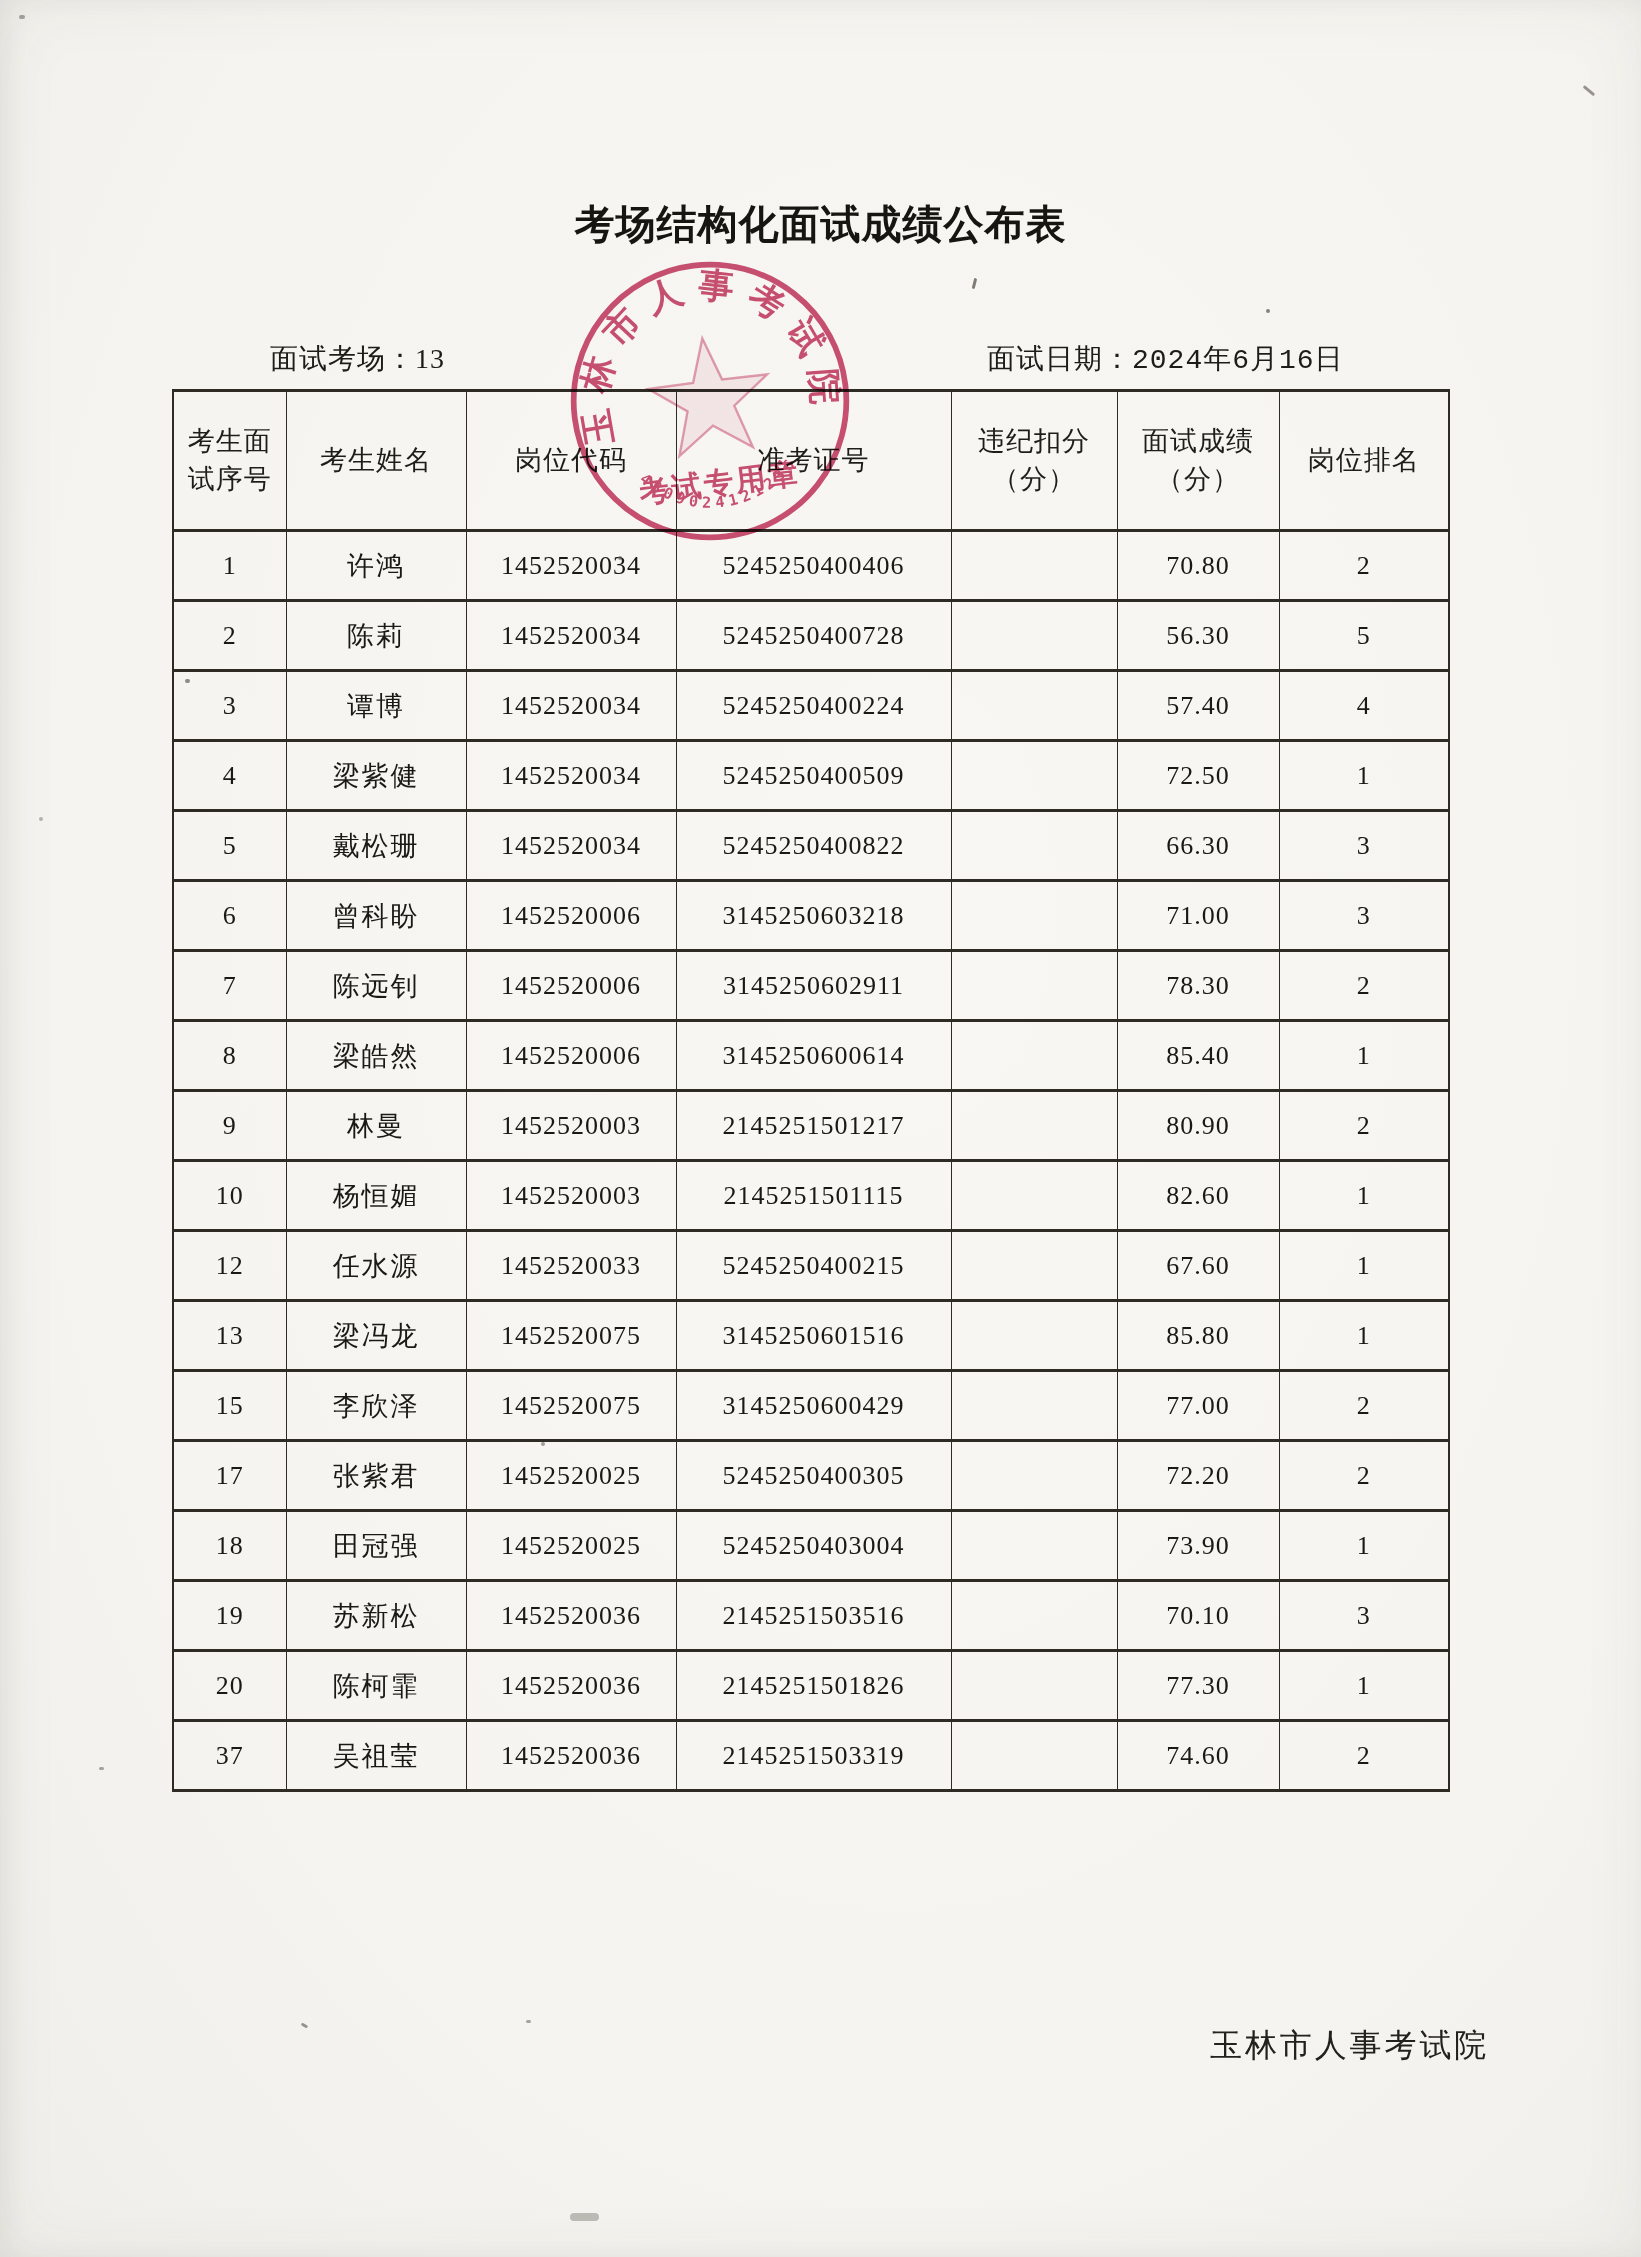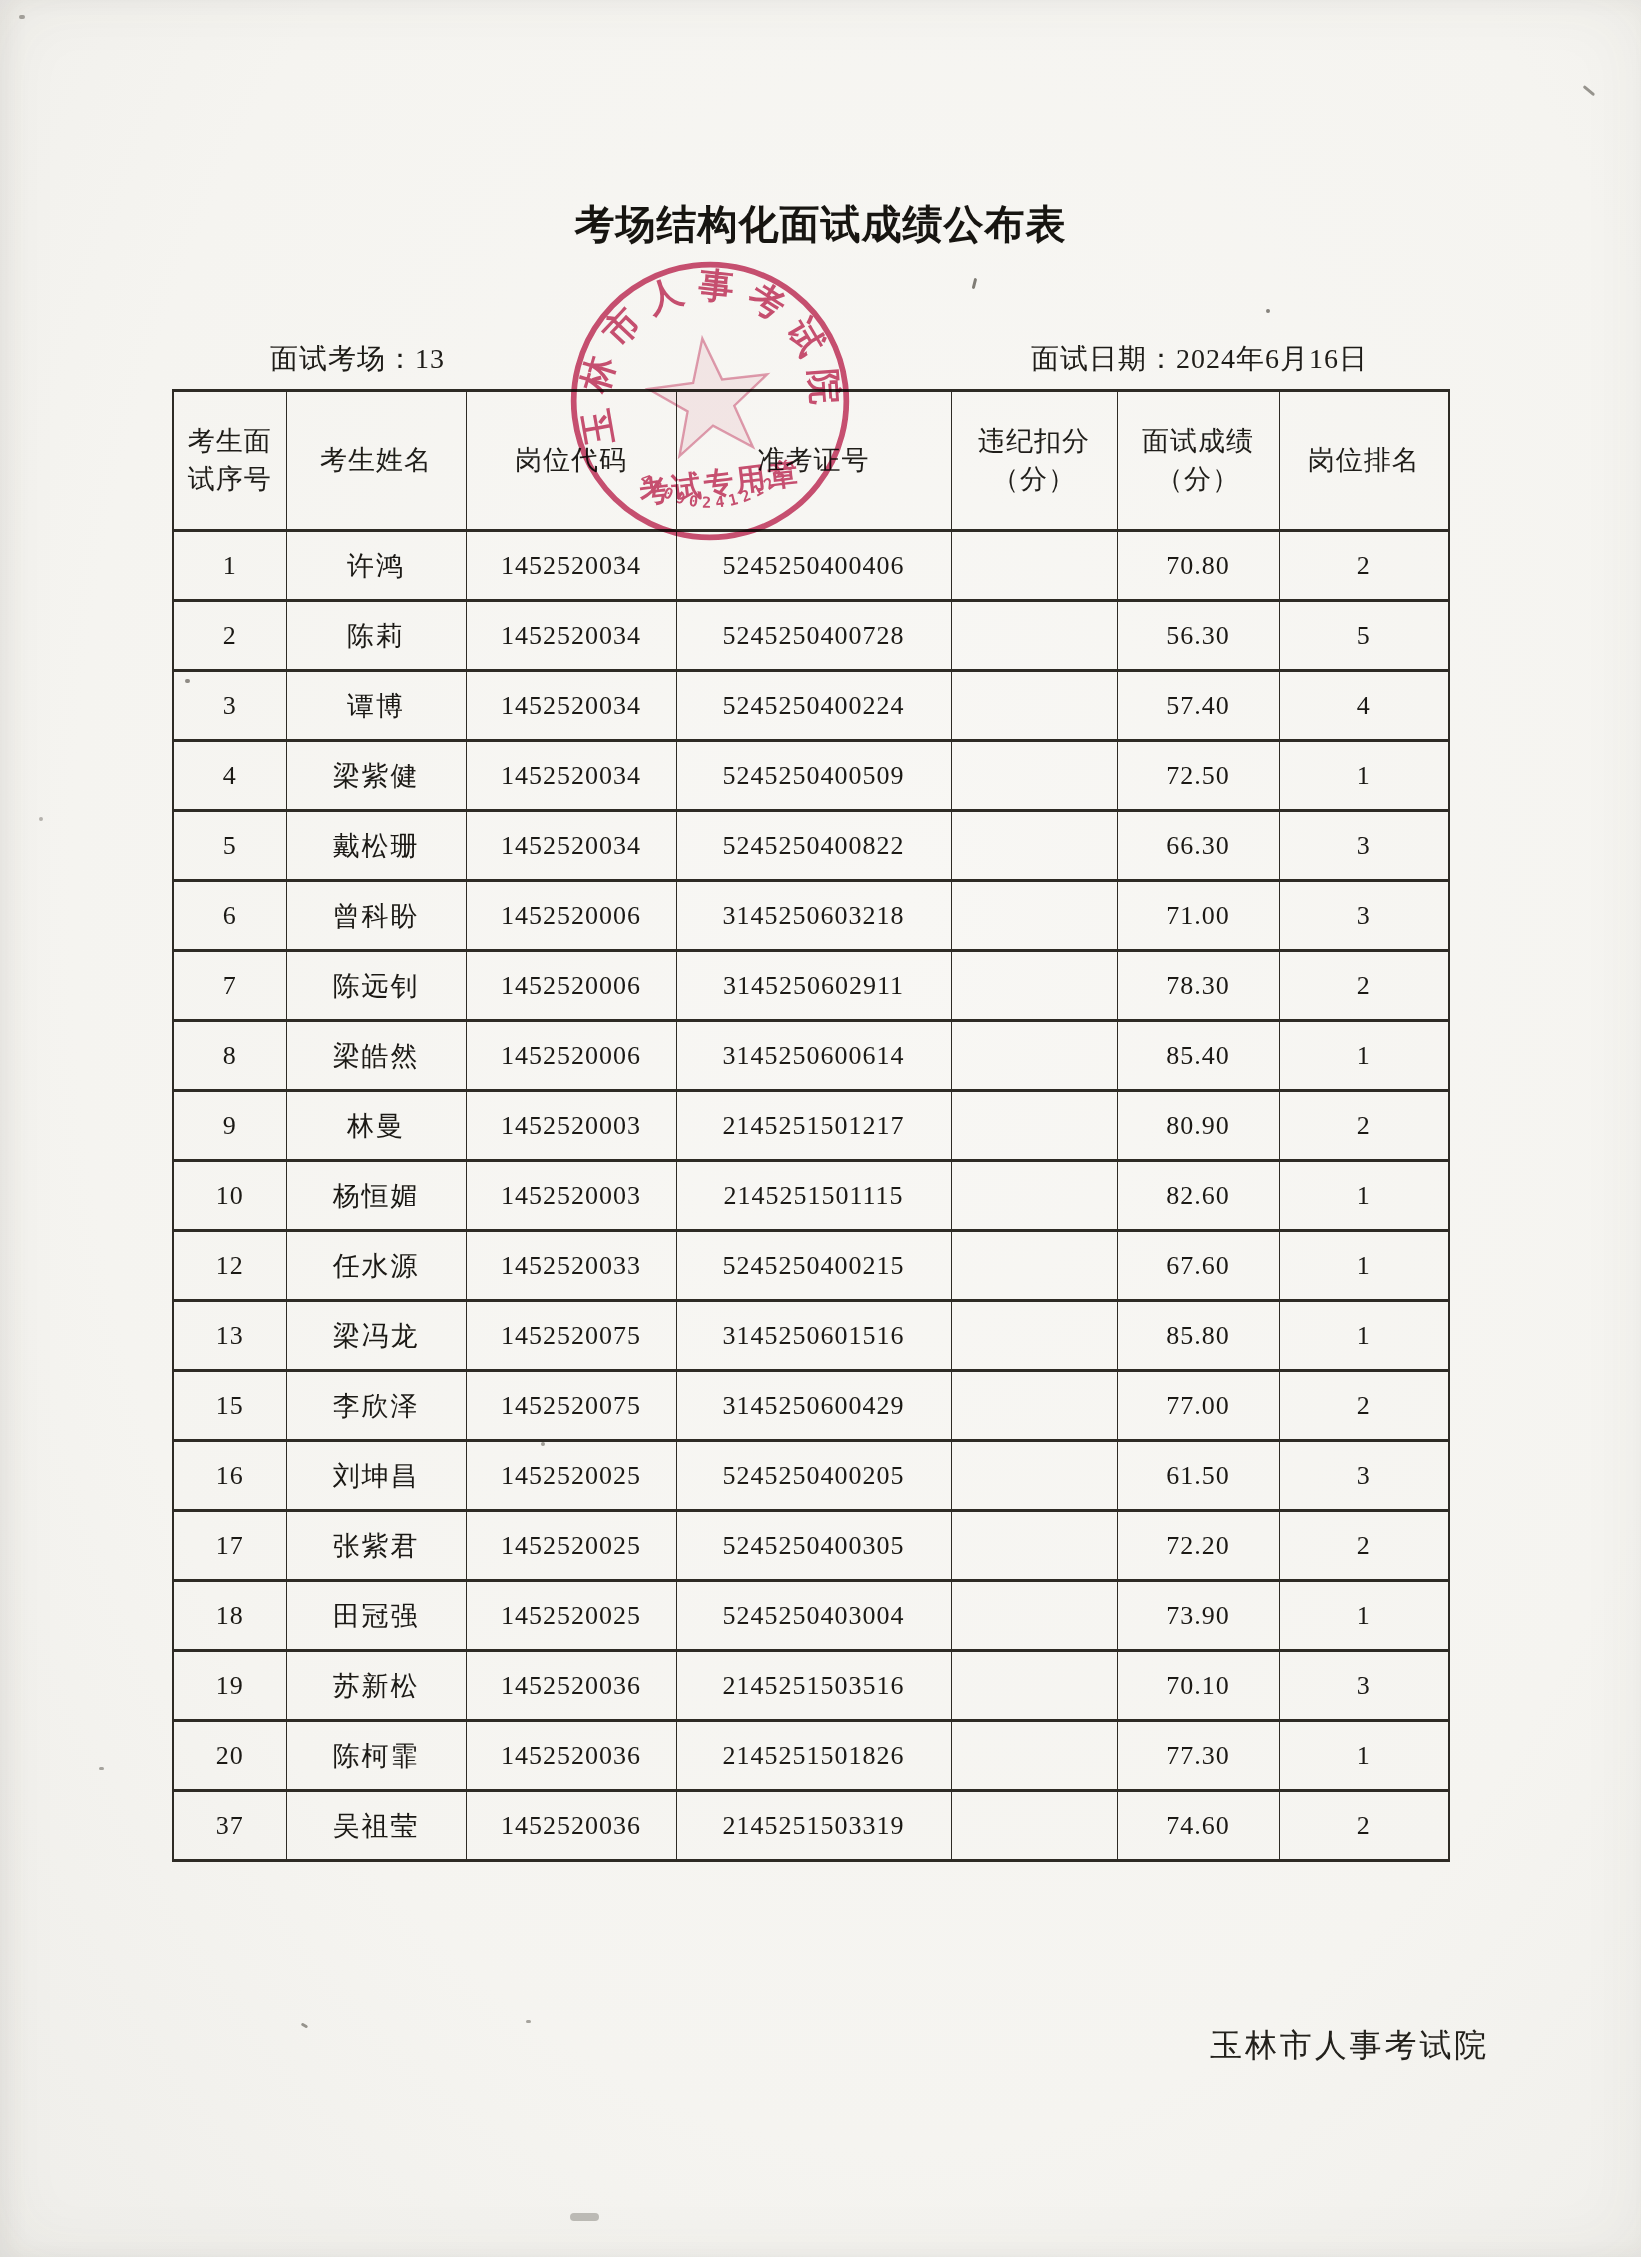--- a/index.html
+++ b/index.html
@@ -15,21 +15,21 @@
   }
   .title{
     position:absolute; left:0; right:0; top:189px;
     margin:8px; text-align:center;
     font-family:"Liberation Sans", sans-serif;
     font-size:40px; font-weight:700; letter-spacing:1px;
     color:#171511;
   }
   .meta{position:absolute; top:340px; font-size:28px; letter-spacing:1px; color:#1e1c18;}
   .meta-left{left:232px;margin-left:38px;}
-  .meta-right{left:1031px;}
+  .meta-right{left:987px;font-family:Liberation Mono, monospace;}
   table.score-table{
     position:absolute; left:172px; top:389px;
     width:1275px;
     border-collapse:collapse;
     table-layout:fixed;
     background:transparent;
     font-size:26px;
   }
   table.score-table, table.score-table th, table.score-table td{
     border:1.9px solid #2e2b25;
@@ -228,29 +228,20 @@
         <tr>
           <td>15</td>
           <td>李欣泽</td>
           <td>1452520075</td>
           <td>3145250600429</td>
           <td></td>
           <td>77.00</td>
           <td>2</td>
         </tr>
         <tr>
-          <td>16</td>
-          <td>刘坤昌</td>
-          <td>1452520025</td>
-          <td>5245250400205</td>
-          <td></td>
-          <td>61.50</td>
-          <td>3</td>
-        </tr>
-        <tr>
           <td>17</td>
           <td>张紫君</td>
           <td>1452520025</td>
           <td>5245250400305</td>
           <td></td>
           <td>72.20</td>
           <td>2</td>
         </tr>
         <tr>
           <td>18</td>

